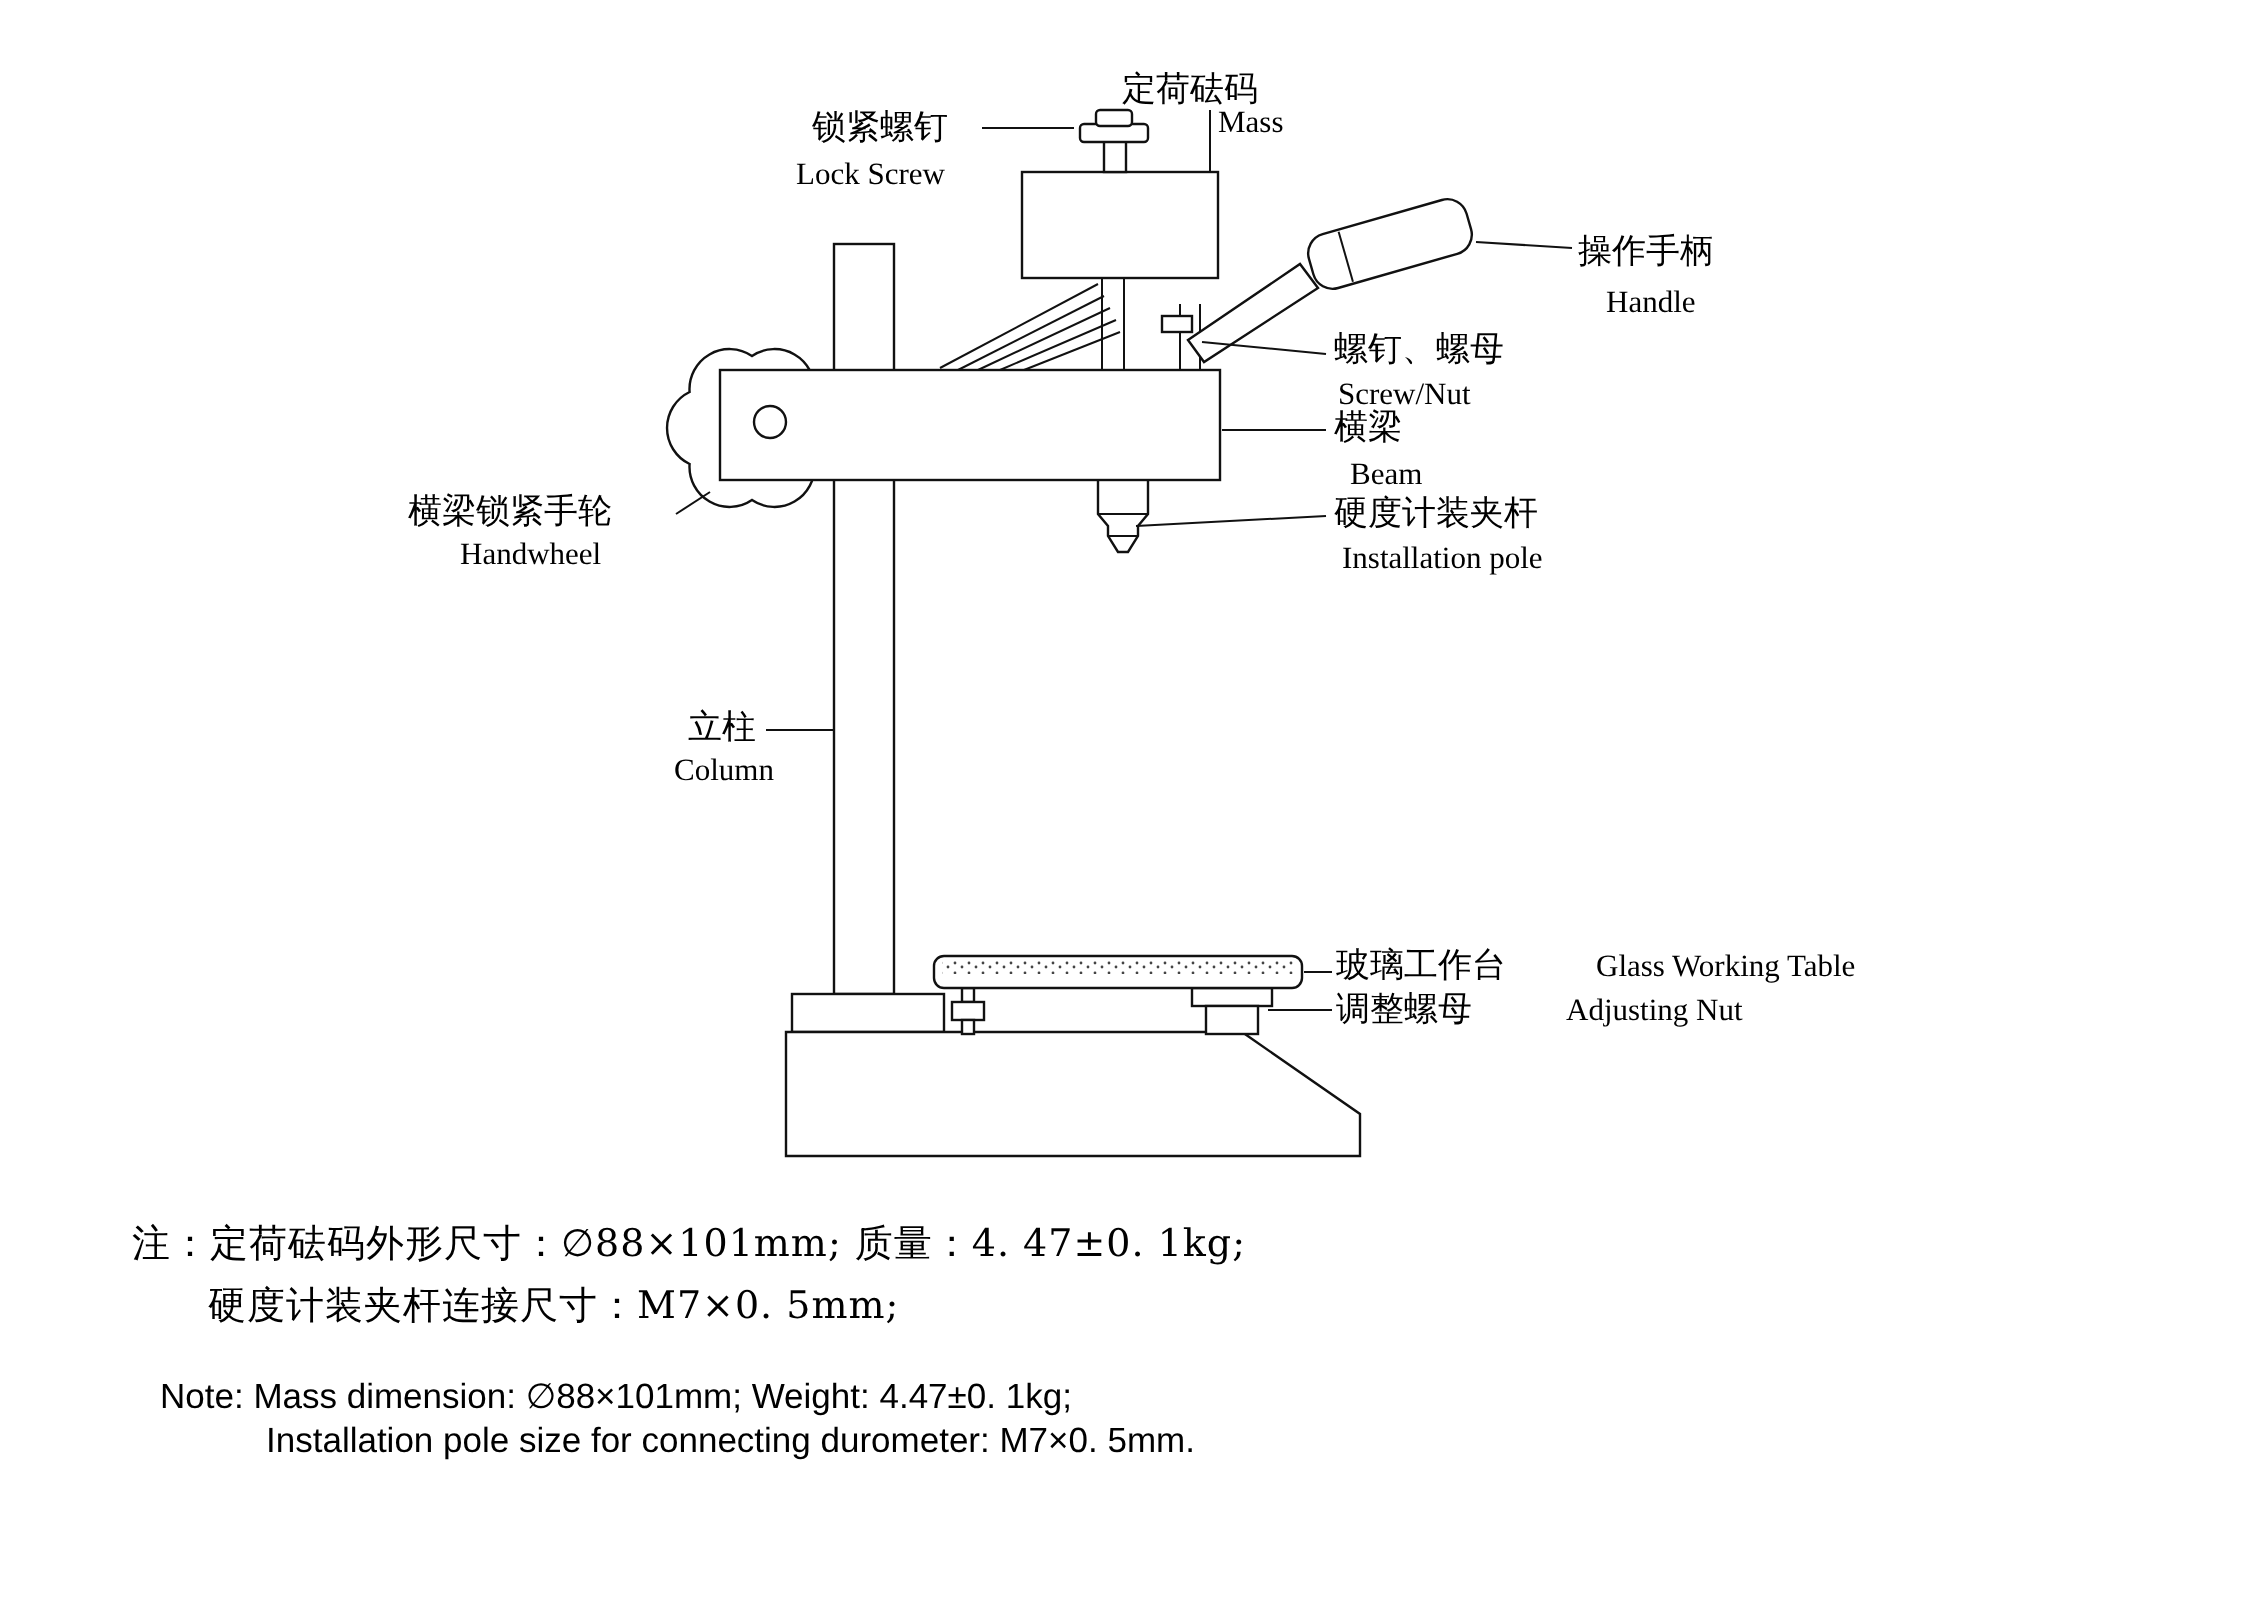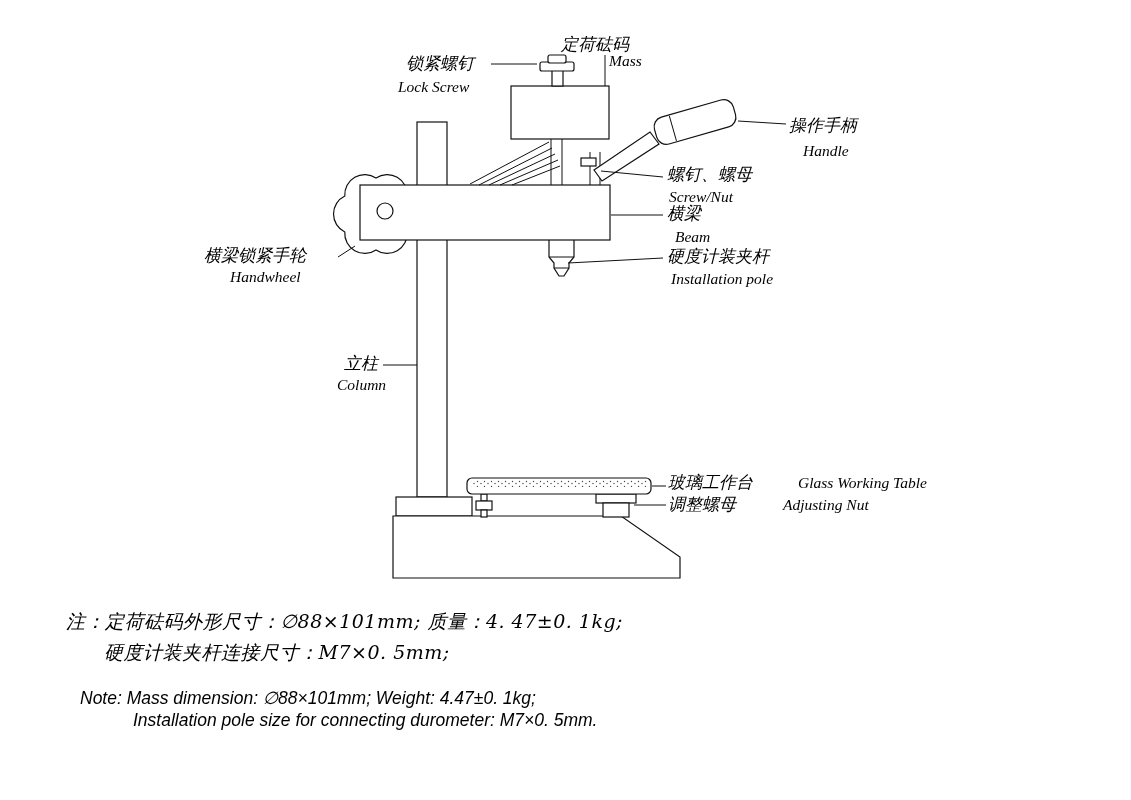--- a/index.html
+++ b/index.html
@@ -1,16 +1,16 @@
 <!DOCTYPE html>
 <html><head>
 <meta charset="utf-8">
 <style>
   html,body{margin:0;padding:0;background:#ffffff;}
-  .page{position:relative;width:1131px;height:800px;background:#ffffff;overflow:hidden;font-style:italic;}
+  .page{position:relative;width:1131px;height:800px;background:#ffffff;overflow:hidden;}
   svg{display:block;}
   text{fill:#000;}
   .zh{font-family:"DejaVu Serif", serif;font-size:17px;}
   .en{font-family:"Liberation Serif", serif;font-size:15.5px;}
   .note-zh{font-family:"DejaVu Serif", serif;font-size:19px;letter-spacing:0.5px;}
   .note-en{font-family:"Liberation Sans", sans-serif;font-size:17.5px;}
   .ln{stroke:#111;stroke-width:1;fill:none;}
   .part{stroke:#111;stroke-width:1.2;fill:#ffffff;}
   .partn{stroke:#111;stroke-width:1.2;fill:none;}
 </style>

